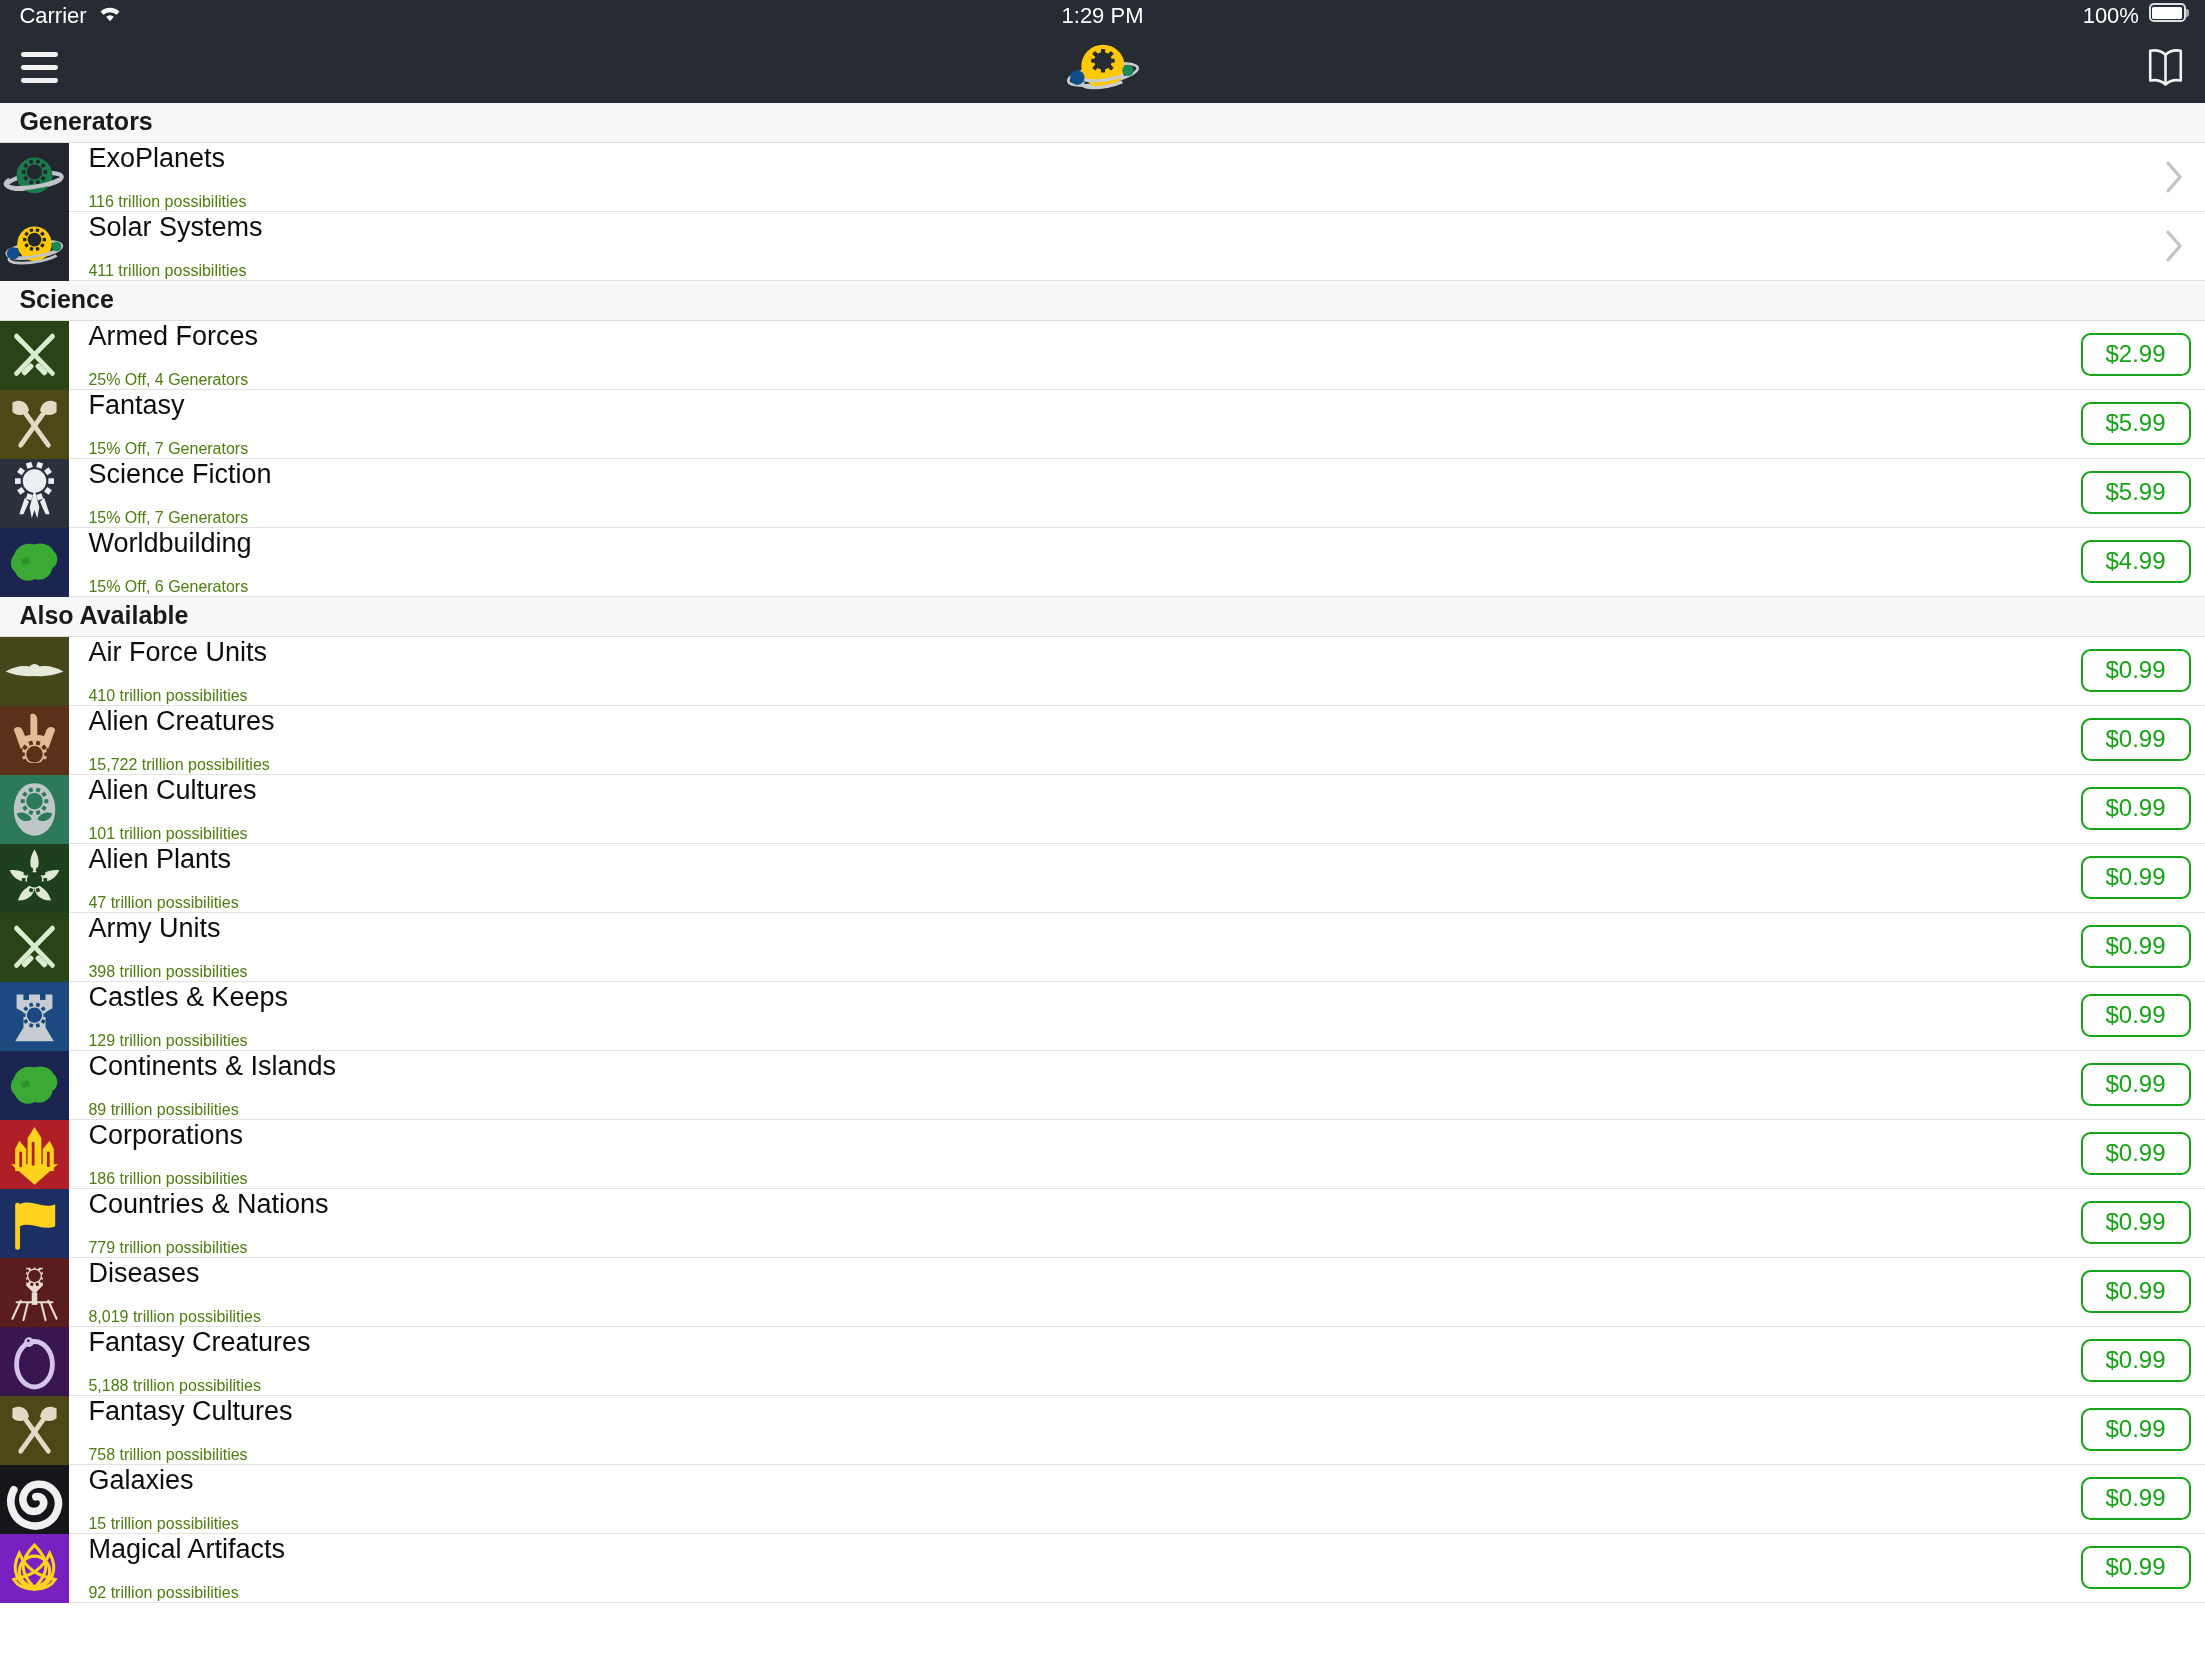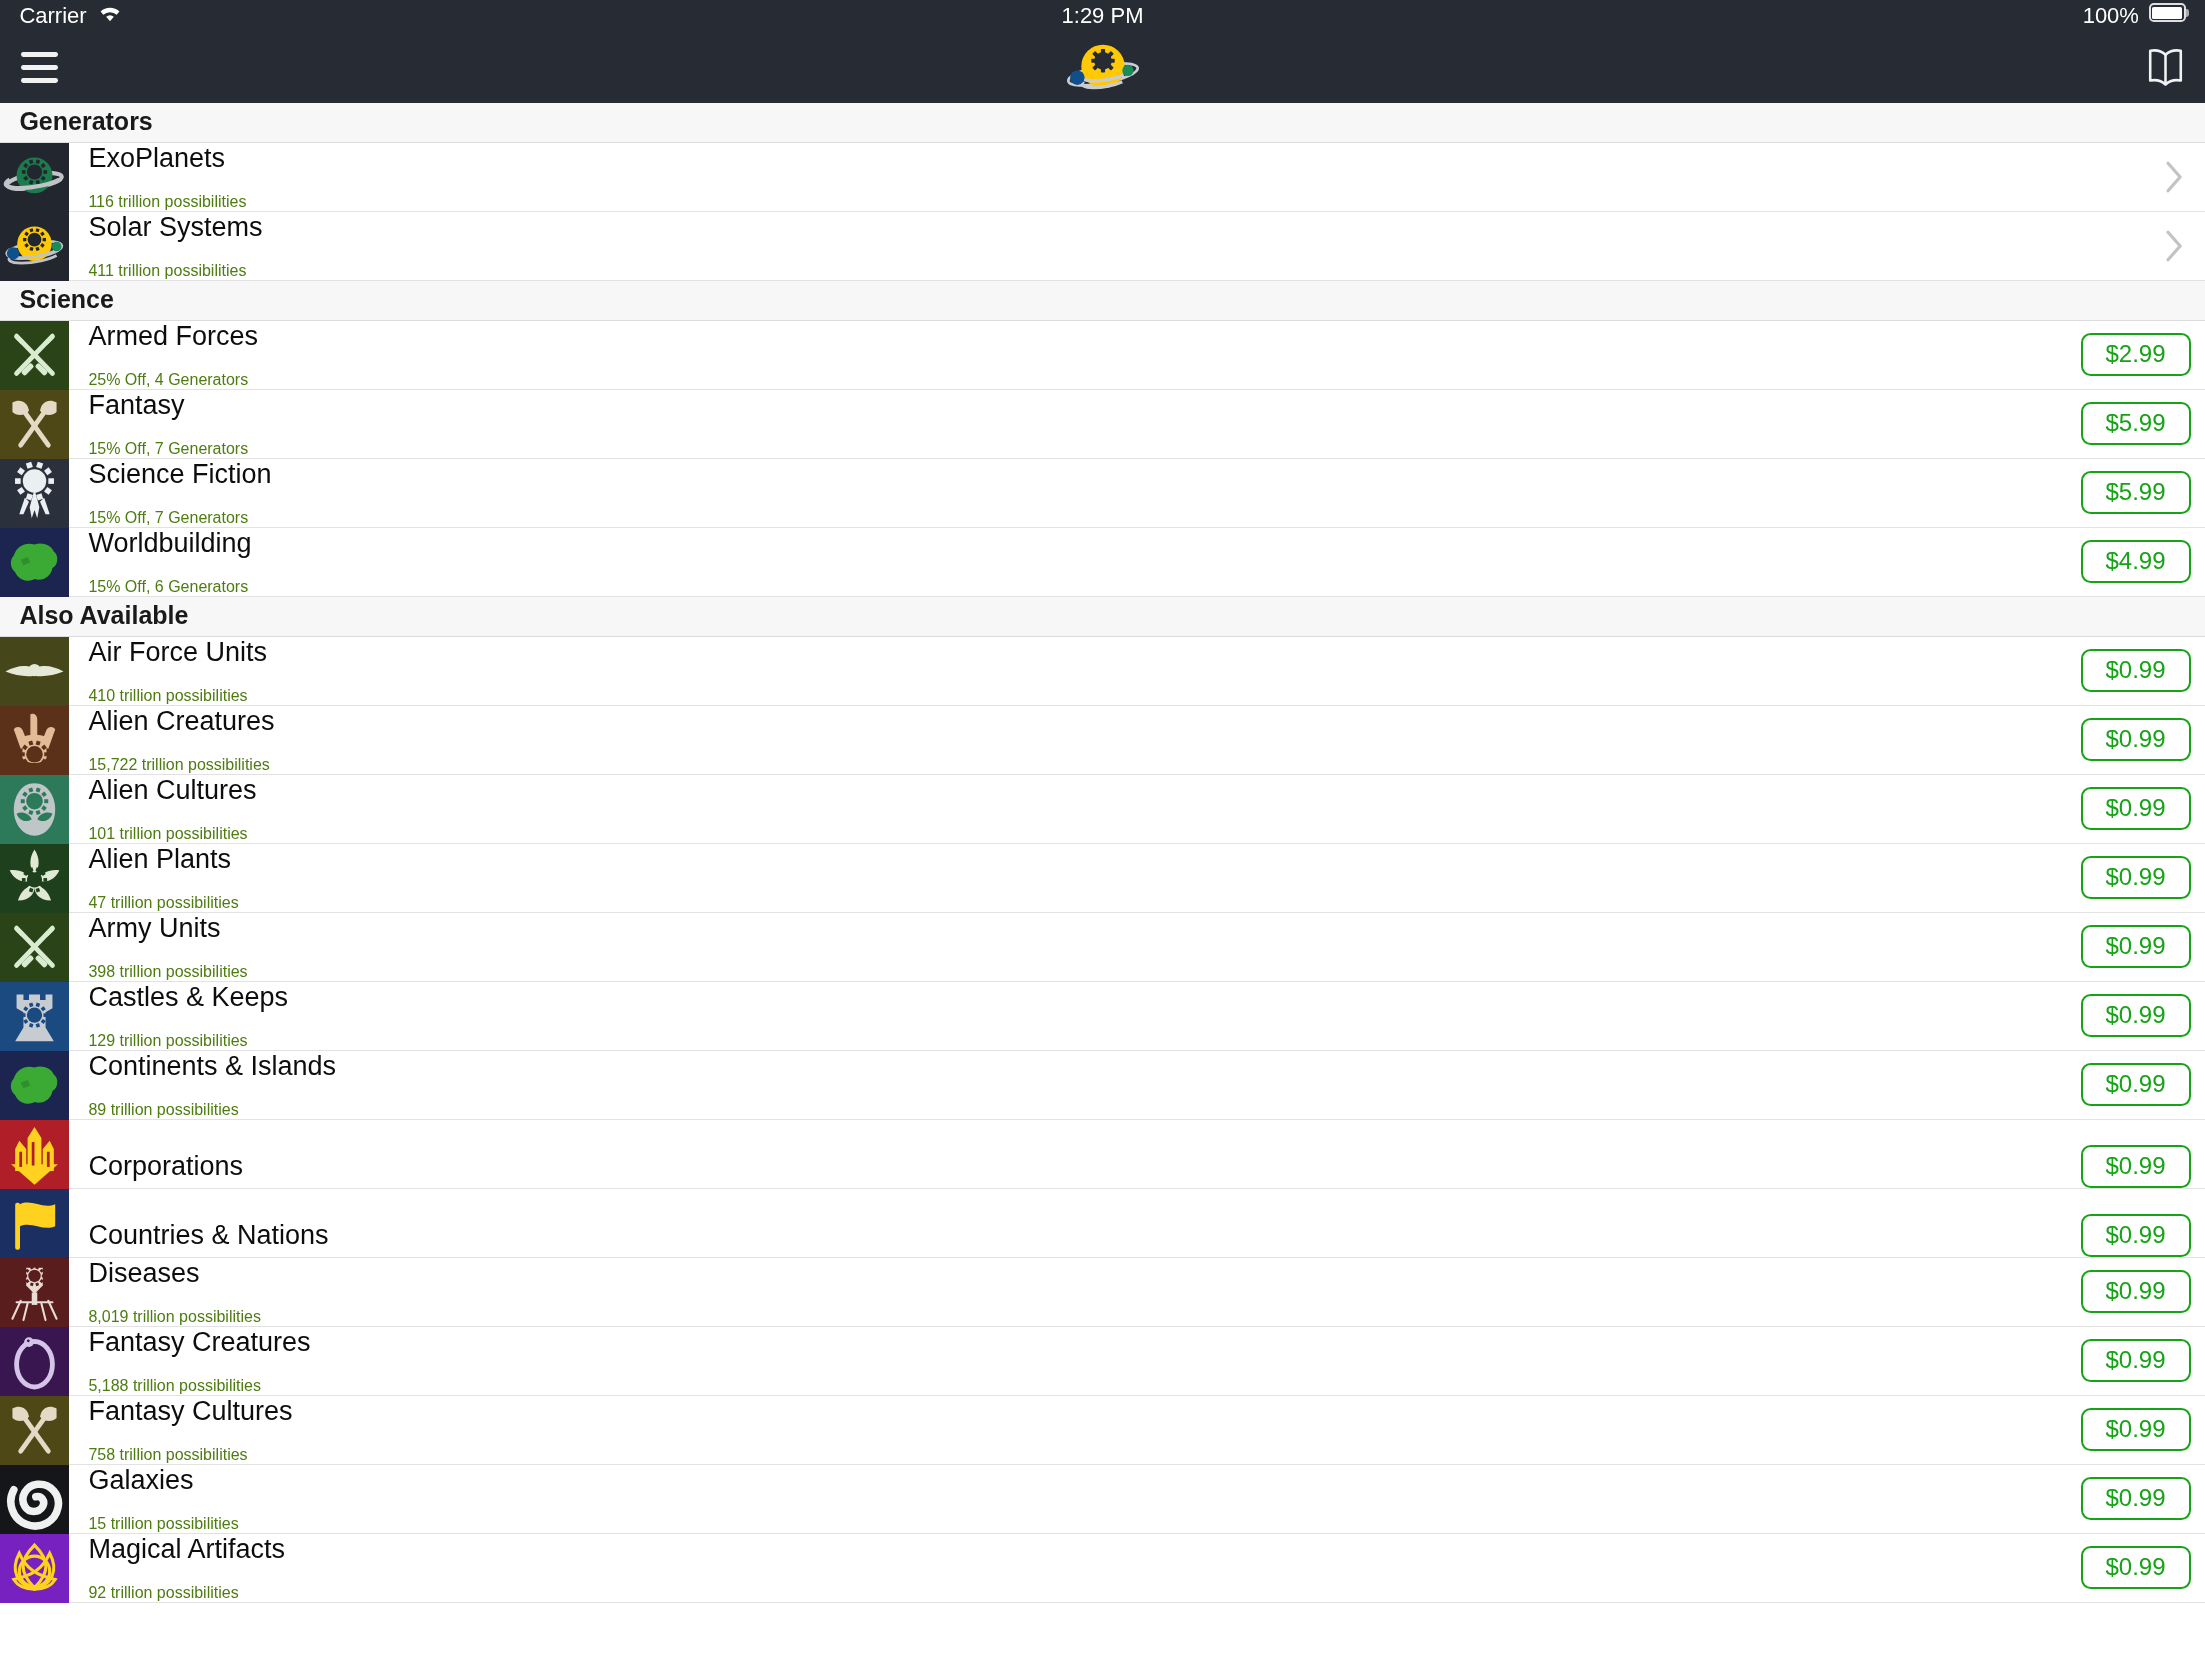--- a/index.html
+++ b/index.html
@@ -541,35 +541,37 @@
        <path d="M72 30 L62 42 L62 74 L78 74 L78 42 Z" fill="#ffd21f"></path>
        <path d="M16 64 L84 64 L50 94 Z" fill="#ffd21f"></path>
        <rect x="46" y="32" width="4" height="34" fill="#b01f28"></rect>
        <rect x="28" y="46" width="4" height="22" fill="#b01f28"></rect>
        <rect x="68" y="46" width="4" height="22" fill="#b01f28"></rect>
         </svg>
       </div>
         <div class="row-body">
           <div class="row-text">
             <div class="row-title">Corporations</div>
+            <div class="row-sub">186 trillion possibilities</div>
           </div>
           <button class="price-btn">$0.99</button>
         </div>
       </div>
       <div class="row">
         <div class="thumb">
         <svg viewBox="0 0 100 100" preserveAspectRatio="xMidYMid meet">
           <rect width="100" height="100" fill="#1b2f63"></rect>
           <rect x="22" y="20" width="7" height="68" rx="3" fill="#ffd21f"></rect>
        <path d="M29 22 C46 14 62 30 80 22 L80 54 C62 62 46 46 29 54 Z" fill="#ffd21f"></path>
         </svg>
       </div>
         <div class="row-body">
           <div class="row-text">
             <div class="row-title">Countries &amp; Nations</div>
+            <div class="row-sub">779 trillion possibilities</div>
           </div>
           <button class="price-btn">$0.99</button>
         </div>
       </div>
       <div class="row">
         <div class="thumb">
         <svg viewBox="0 0 100 100" preserveAspectRatio="xMidYMid meet">
           <rect width="100" height="100" fill="#5a1d1d"></rect>
           <path d="M38 14 L62 14 L62 40 L50 52 L38 40 Z" fill="#e8dcd4"></path>
           <circle cx="50" cy="26" r="9" fill="#5a1d1d"></circle>

